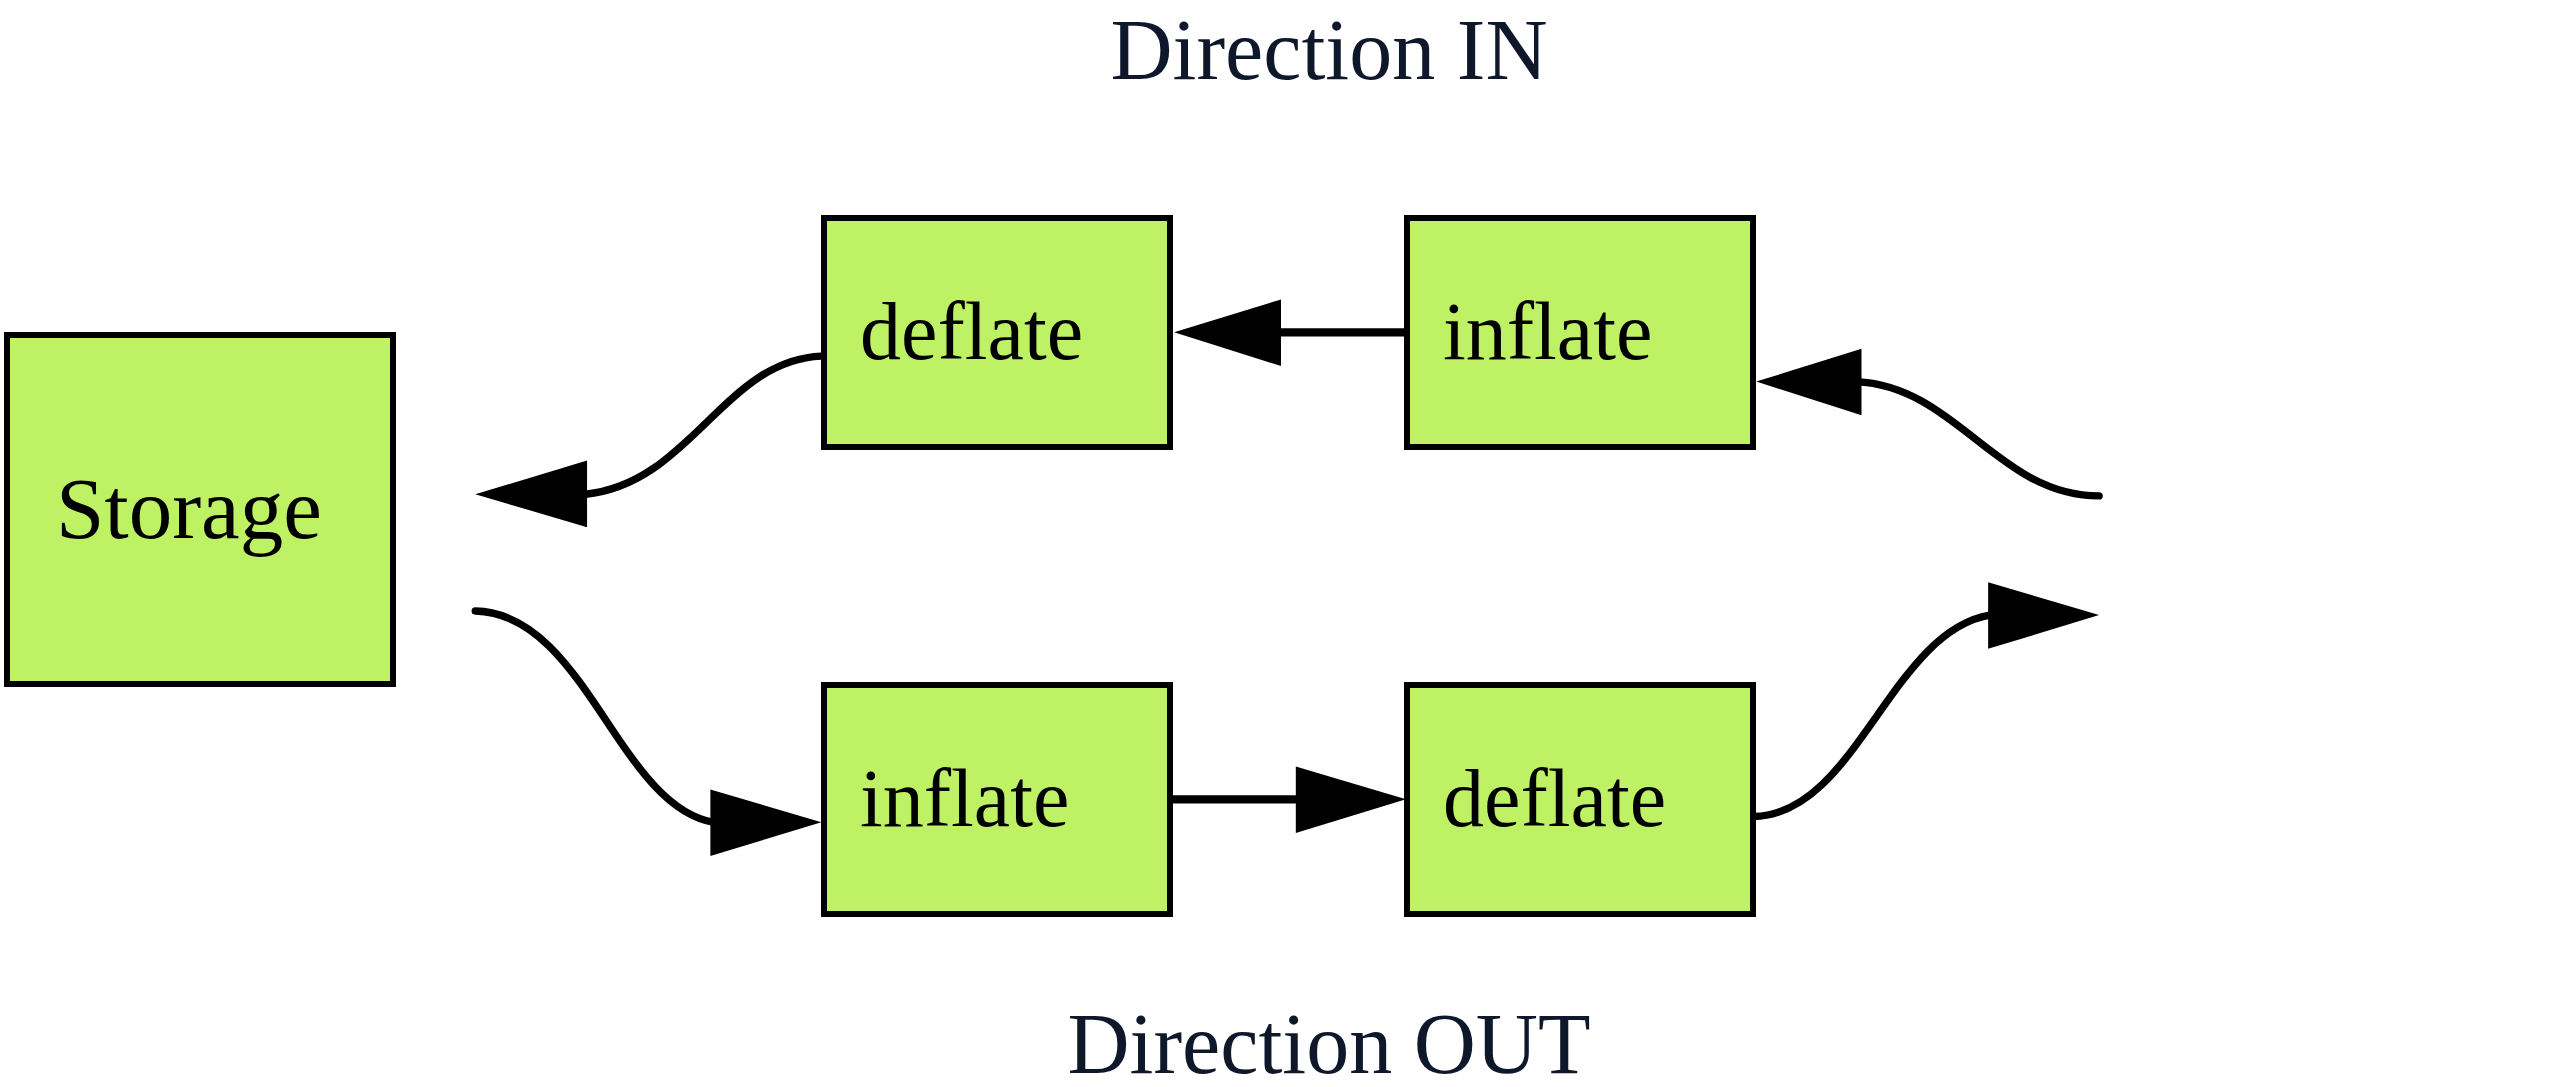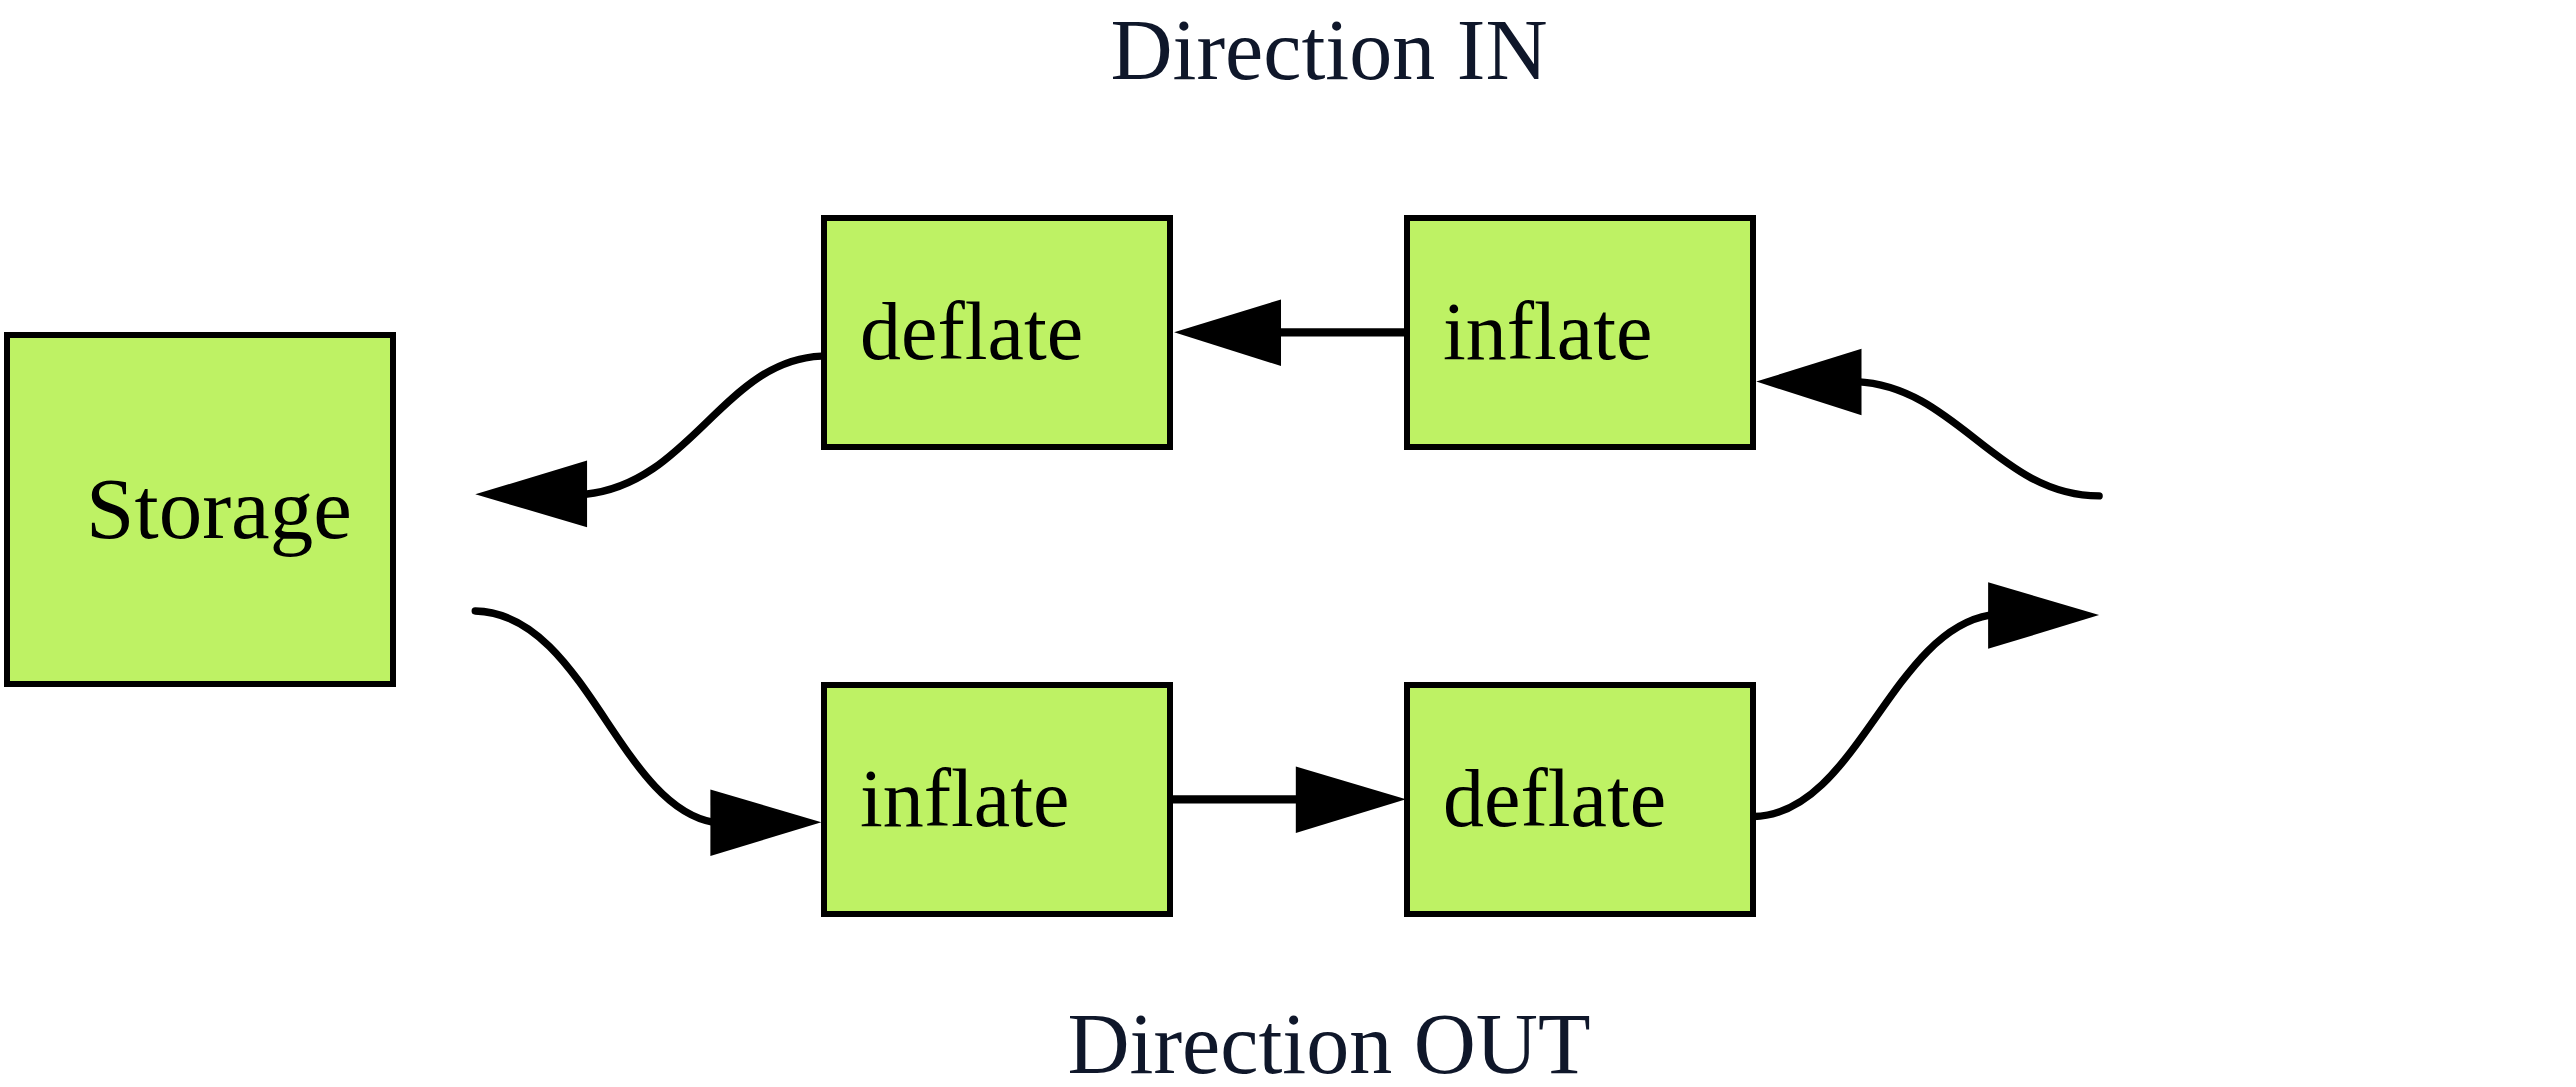--- a/index.html
+++ b/index.html
@@ -39,21 +39,21 @@
     display: block;
     white-space: nowrap;
     line-height: 1.32;
   }
   
   #node-storage-daemon {
     left: 4.1px;
     top: 332px;
     width: 392px;
     height: 355px;
-    padding-left: 76px;
+    padding-left: 46px;
     font-size: 87px;
   }
   
   #node-device {
     left: 2099px;
     top: 332px;
     width: 477px;
     height: 355px;
     padding-left: 51px;
     font-size: 87px;

